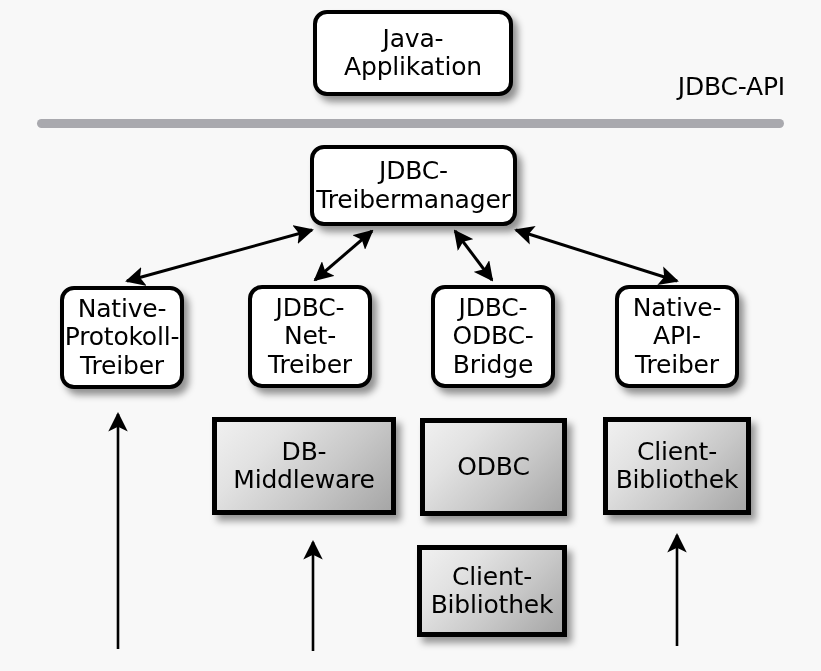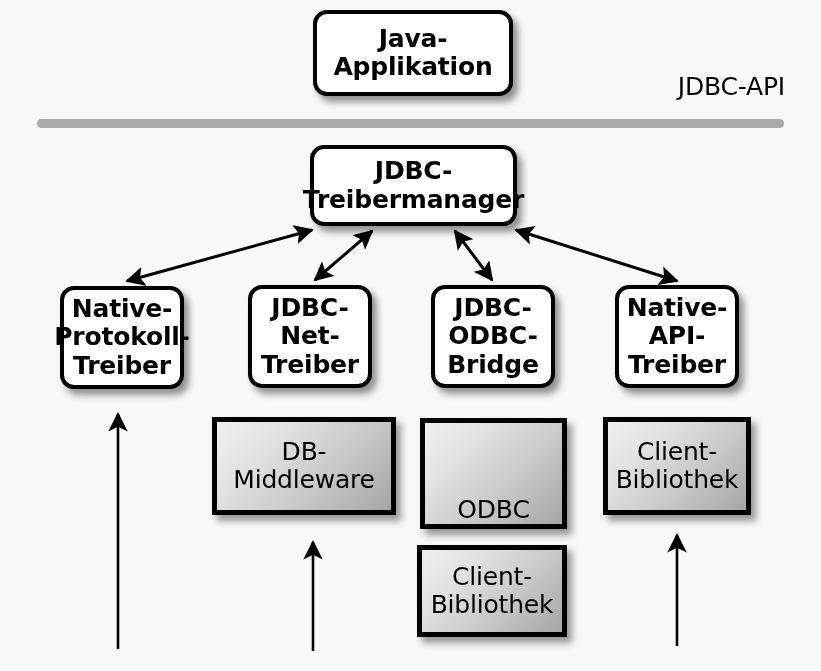--- a/index.html
+++ b/index.html
@@ -31,21 +31,20 @@
     display: flex;
     align-items: center;
     justify-content: center;
     text-align: center;
     color: #000000;
     font-size: 25px;
     line-height: 1.14;
     letter-spacing: -0.2px;
     box-shadow: 5px 6px 7px rgba(0,0,0,0.42);
     z-index: 4;
-    font-weight: bold;
   }
   .node .lbl {
     display: block;
     white-space: pre-line;
     padding: 0 4px;
   }
 
   
   .gbox {
     position: absolute;
@@ -142,21 +141,21 @@
     <span class="lbl">Native-
 API-
 Treiber</span>
   </div>
 
   <div class="gbox" style="left:212px; top:417px; width:184px; height:98px;">
     <span class="lbl">DB-
 Middleware</span>
   </div>
 
-  <div class="gbox" style="left:420px; top:418px; width:147px; height:111px;align-items:flex-end;">
+  <div class="gbox" style="left:420px; top:418px; width:147px; height:98px;">
     <span class="lbl">ODBC</span>
   </div>
 
   <div class="gbox" style="left:603px; top:417px; width:148px; height:98px;">
     <span class="lbl">Client-
 Bibliothek</span>
   </div>
 
   <div class="gbox" style="left:417px; top:545px; width:150px; height:92px;">
     <span class="lbl">Client-

